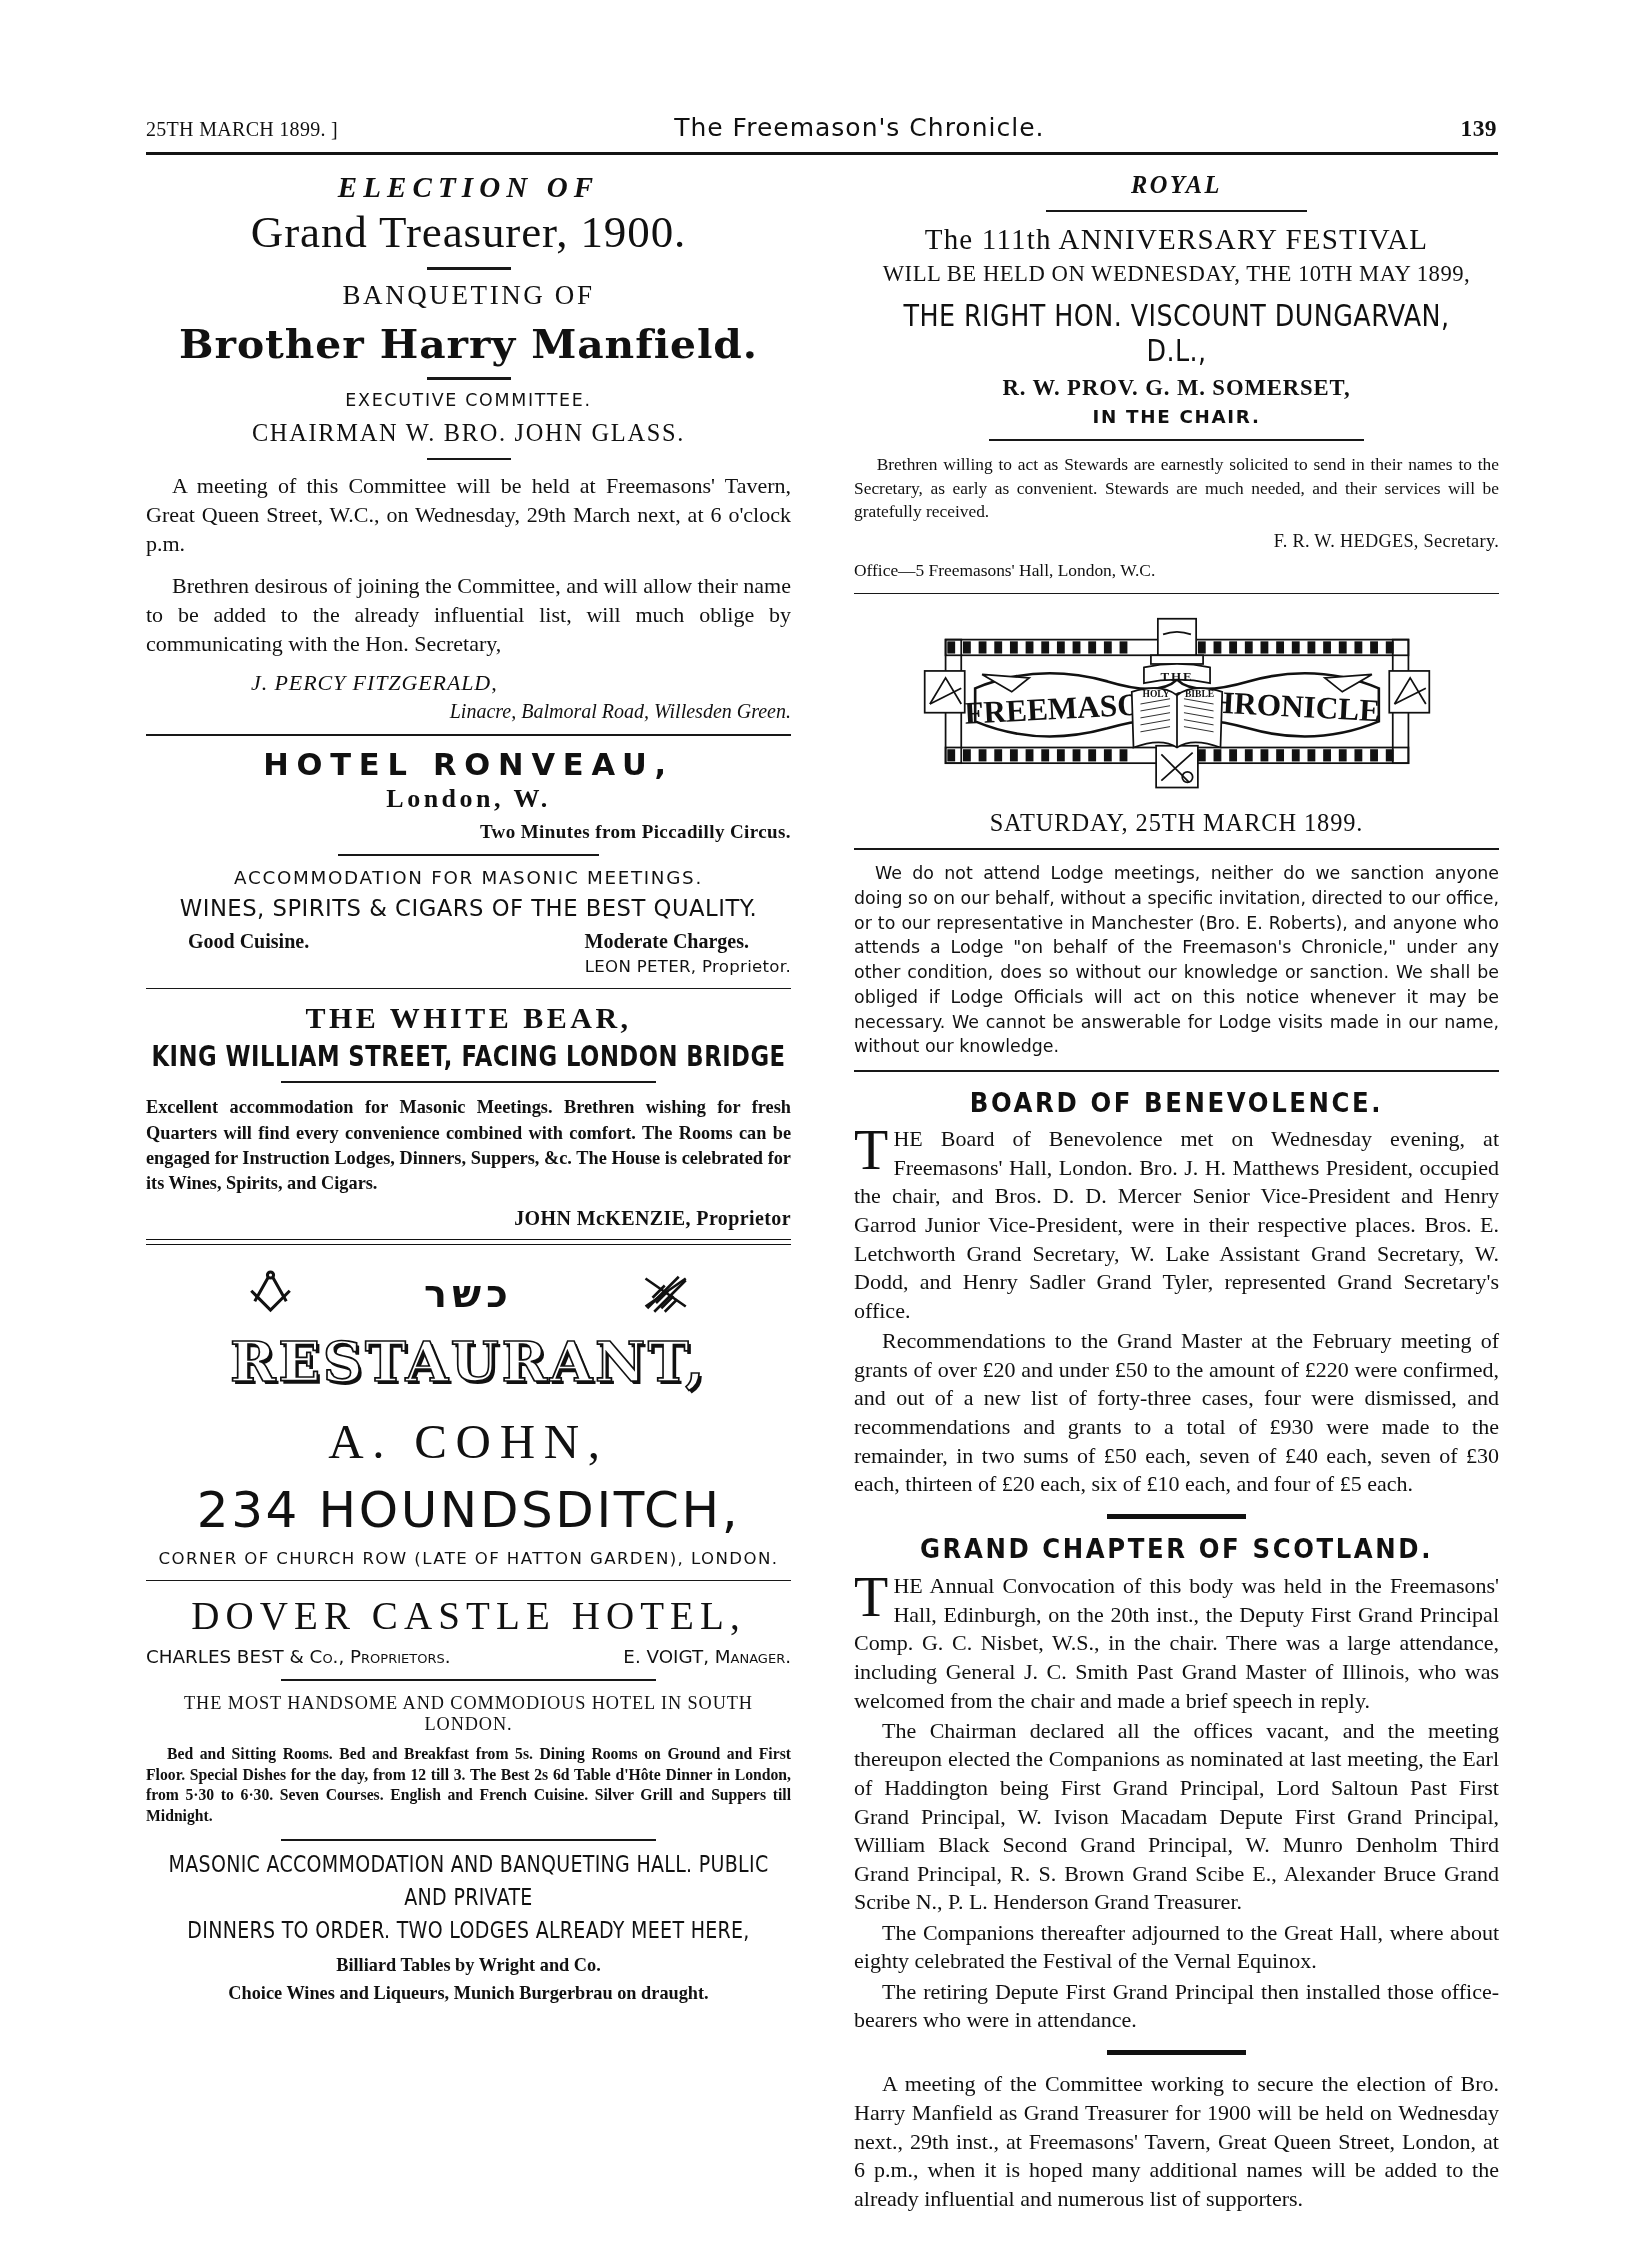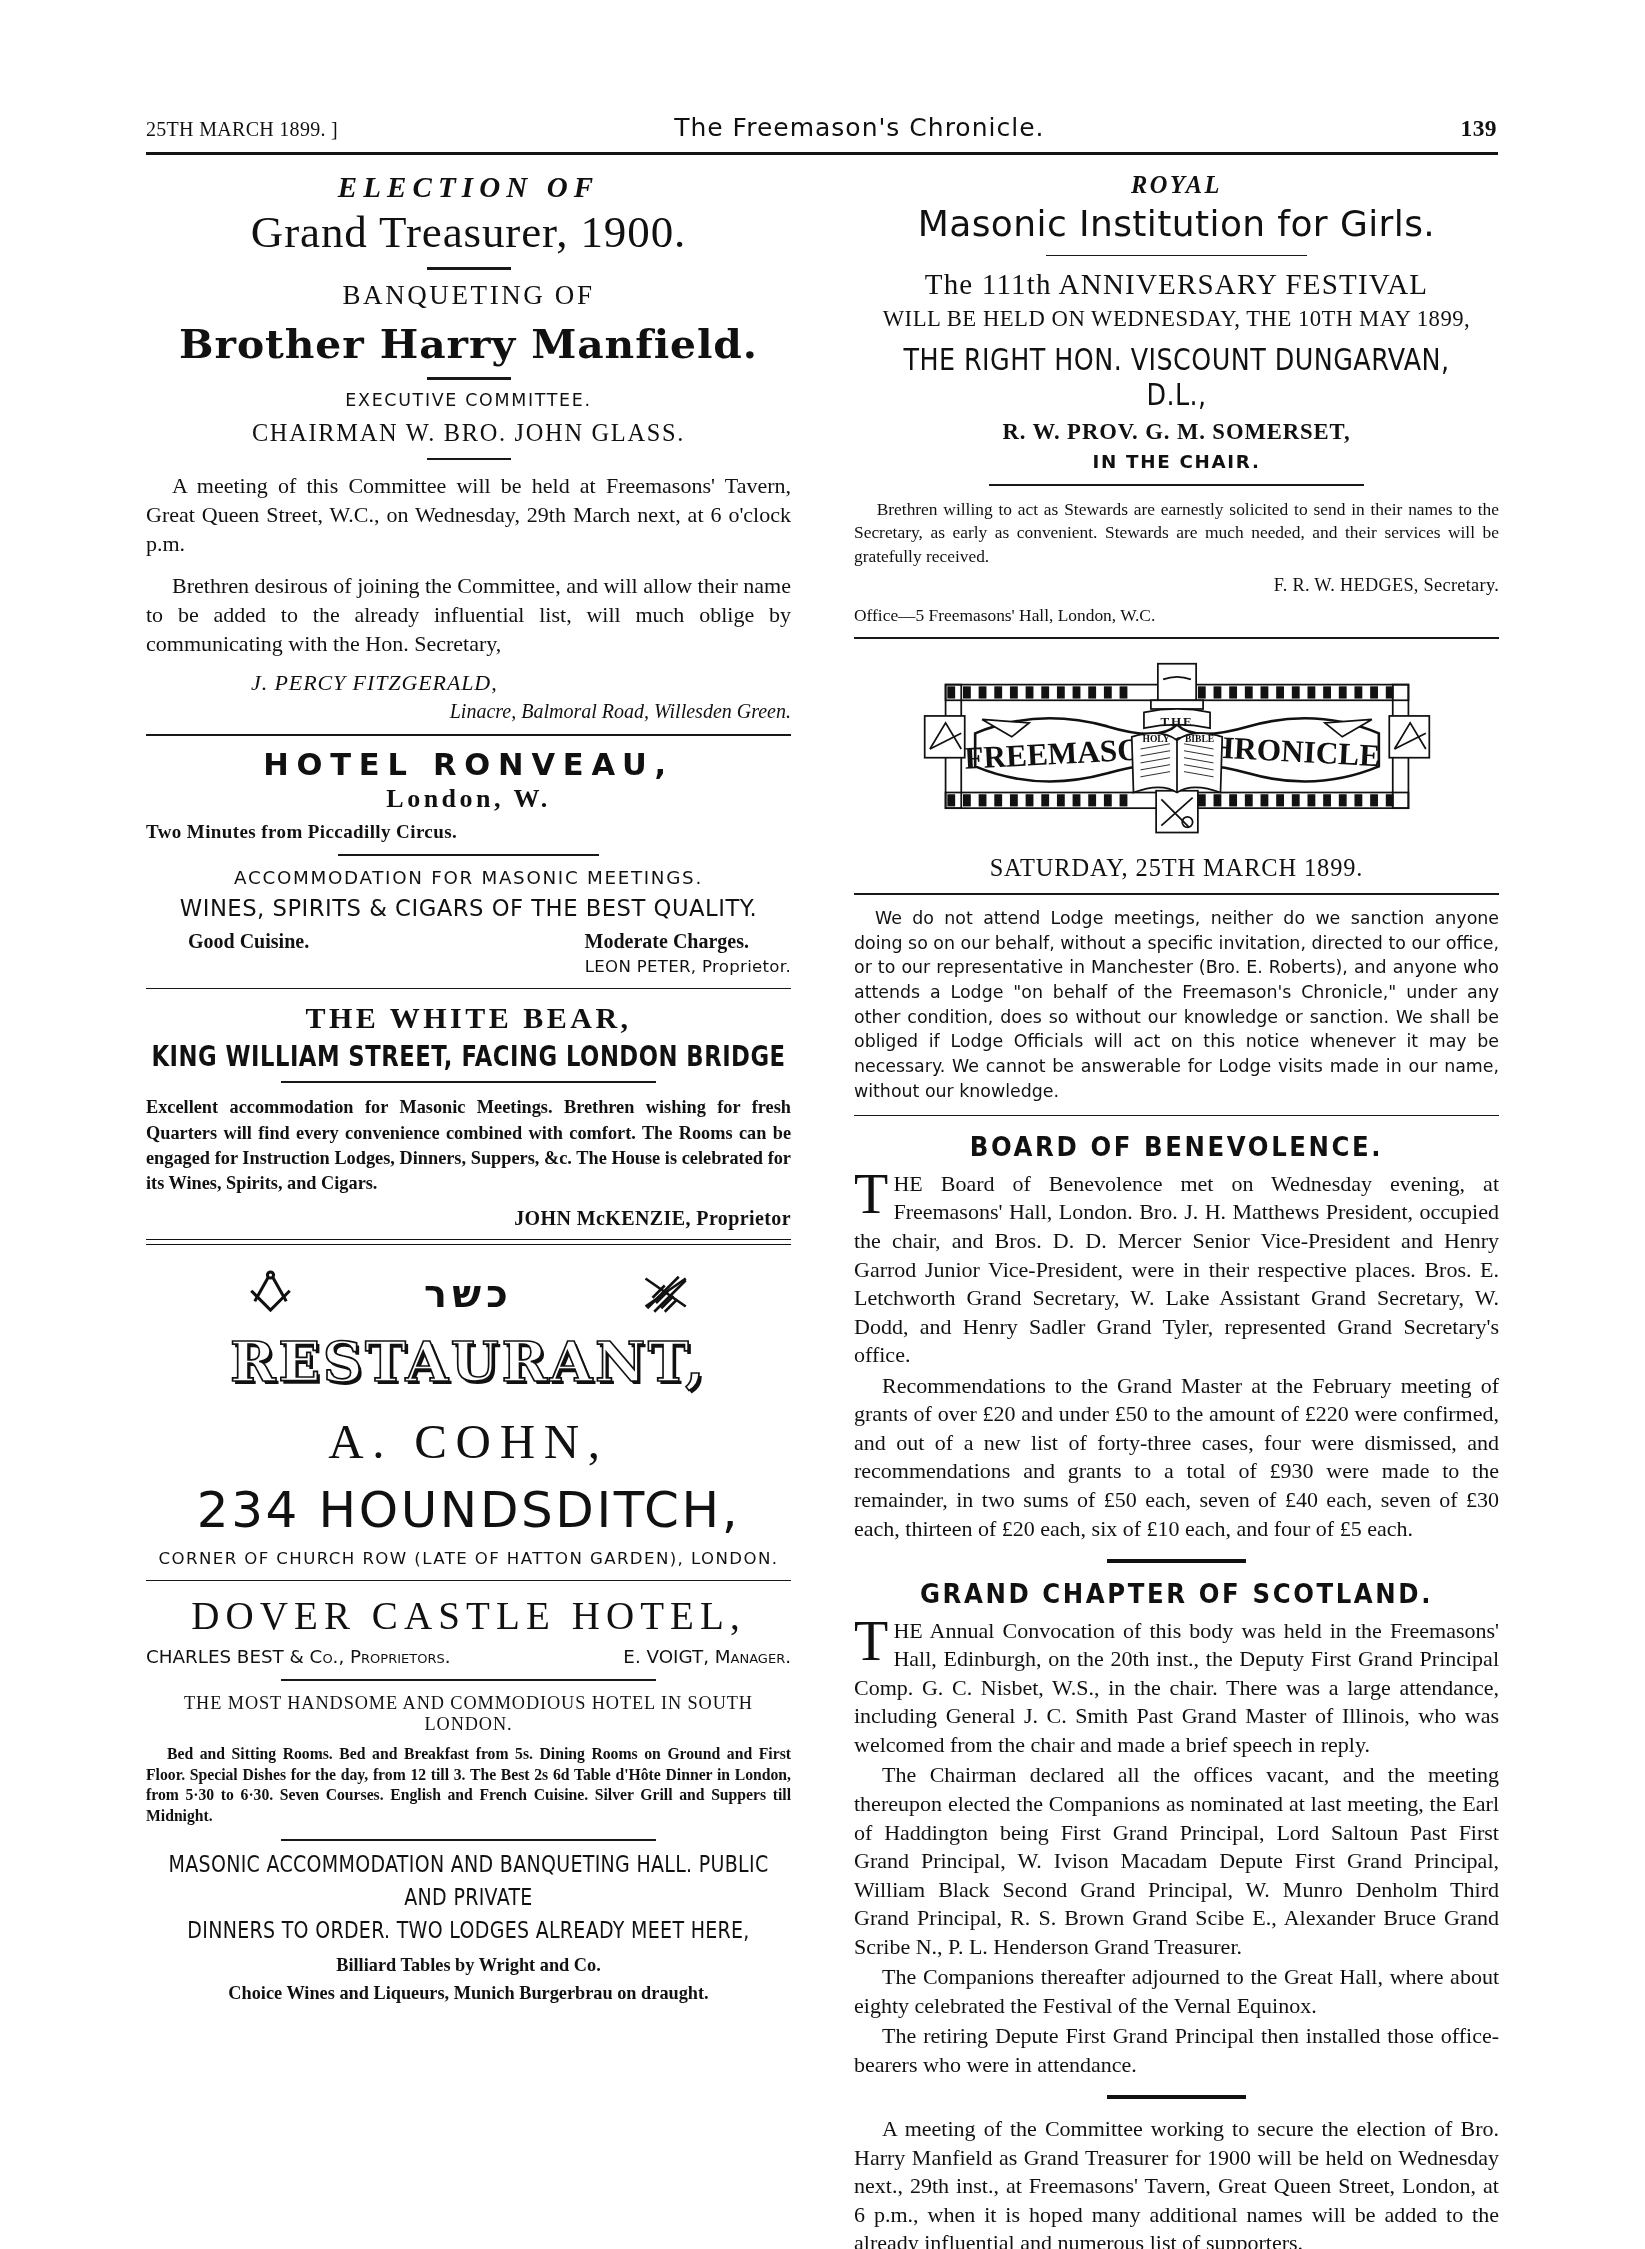--- a/index.html
+++ b/index.html
@@ -197,21 +197,21 @@
     font-size: 26px;
     letter-spacing: 3.5px;
     text-align: center;
     margin-top: 1.7px;
   }
   .hotel-mins {
     font-family: "Liberation Serif", serif;
     font-weight: bold;
     font-size: 19px;
     letter-spacing: 0.4px;
-    text-align: left;
+    text-align: right;
     margin-top: 7px;
   }
   .acc-masonic {
     font-family: "DejaVu Sans", sans-serif;
     font-size: 18.3px;
     letter-spacing: 1.7px;
     text-align: center;
   }
   .wines {
     font-family: "DejaVu Sans", sans-serif;
@@ -611,21 +611,20 @@
       <div class="masonic-acc" style="margin-top:8.7px">DINNERS TO ORDER.    TWO LODGES ALREADY MEET HERE,</div>
       <div class="billiard">Billiard Tables by Wright and Co.</div>
       <div class="choice-wines">Choice Wines and Liqueurs, Munich Burgerbrau on draught.</div>
     </div>
   </div>
 
   <div class="col col-right">
 
     <div>
       <div class="royal">ROYAL</div>
-      <div class="rmig">Masonic Institution for Girls.</div>
       <div class="rule mid"></div>
       <div class="anniv">The 111th ANNIVERSARY FESTIVAL</div>
       <div class="willbeheld">WILL BE HELD ON WEDNESDAY, THE 10TH MAY 1899,</div>
       <div class="viscount">THE RIGHT HON. VISCOUNT DUNGARVAN, D.L.,</div>
       <div class="rwproy">R. W. PROV. G. M. SOMERSET,</div>
       <div class="inthechair">IN THE CHAIR.</div>
       <div class="rule half"></div>
       <p class="stewards">Brethren willing to act as Stewards are earnestly solicited to send in their names to the Secretary, as early as convenient. Stewards are much needed, and their services will be gratefully received.</p>
       <div class="hedges">F. R. W. HEDGES, Secretary.</div>
       <div class="office">Office—5 Freemasons' Hall, London, W.C.</div>

